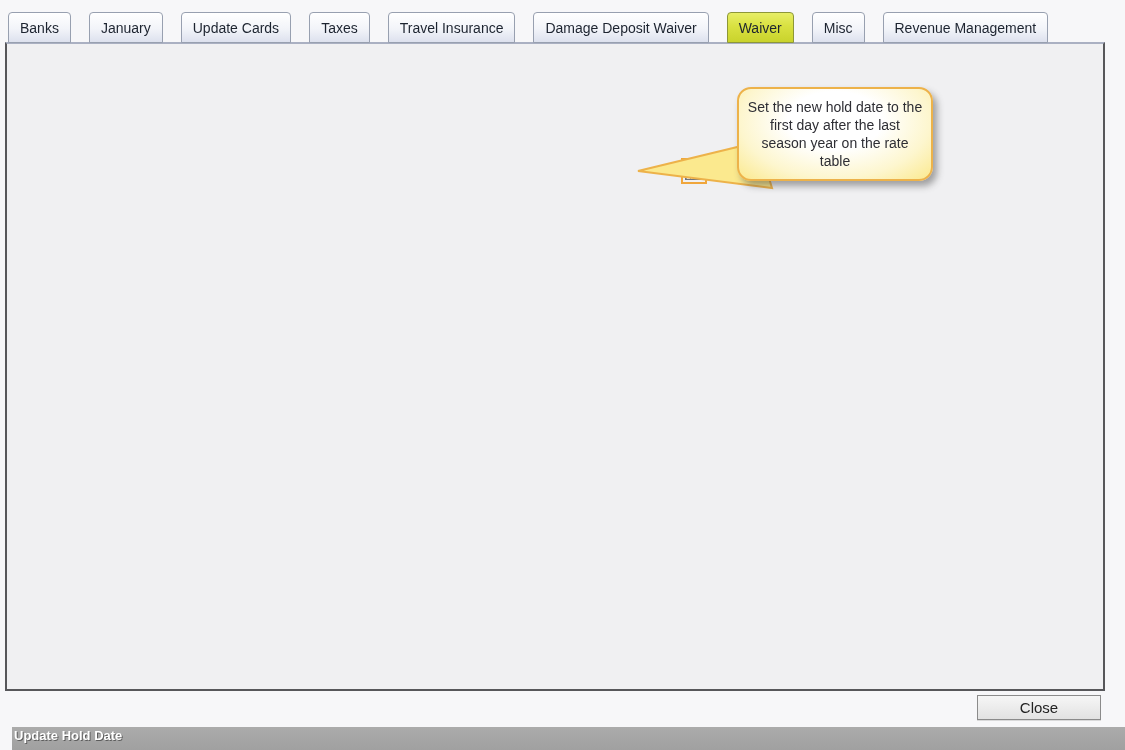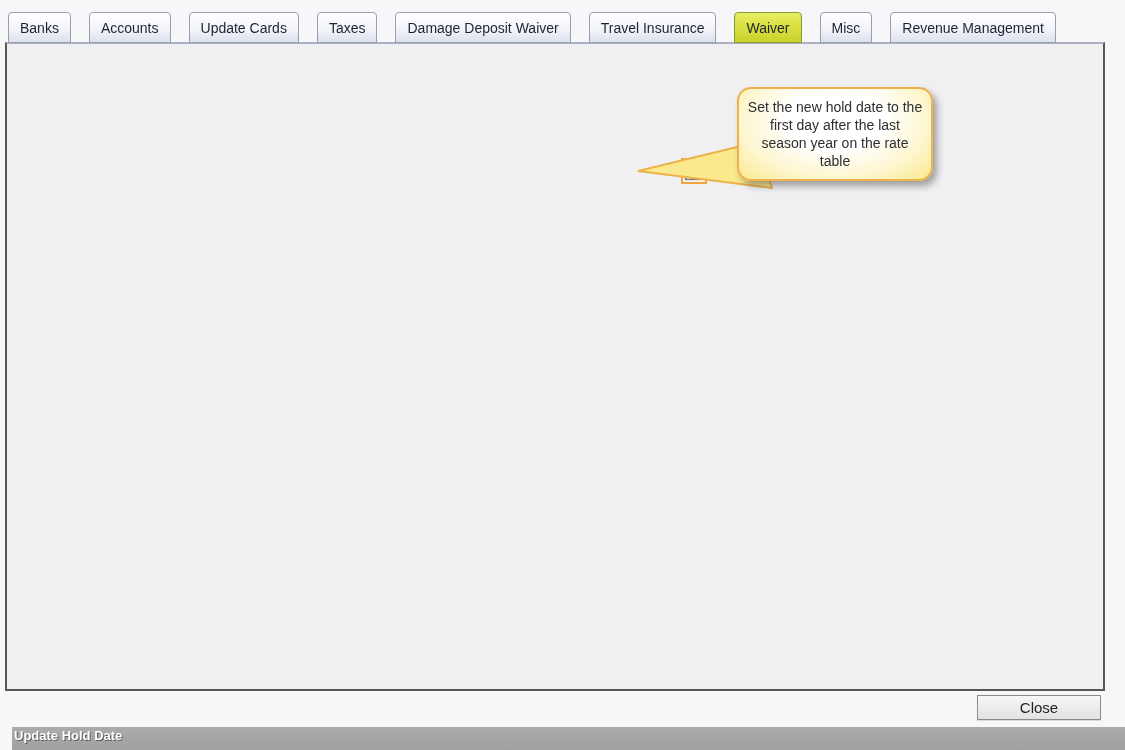--- a/index.html
+++ b/index.html
@@ -131,25 +131,25 @@
     color:#ffffff; text-shadow:1px 1px 0 #5c5c5c;
   }
 </style>
 </head>
 <body>
 
 <div class="page">
 
   <div class="tabbar">
     <div class="tab">Banks</div>
-    <div class="tab">Accounts</div>
+    <div class="tab">January</div>
     <div class="tab">Update Cards</div>
     <div class="tab">Taxes</div>
+    <div class="tab">Travel Insurance</div>
     <div class="tab">Damage Deposit Waiver</div>
-    <div class="tab">Travel Insurance</div>
     <div class="tab selected">Waiver</div>
     <div class="tab">Misc</div>
     <div class="tab">Revenue Management</div>
   </div>
 
   <div class="panel"></div>
 
   <div class="lbl" style="left:14px; top:68px;">Hold Fee</div>
   <input class="txt-input" style="left: 140px; top: 59px; width: 190px; height: 32px;" value="50.00">
 

